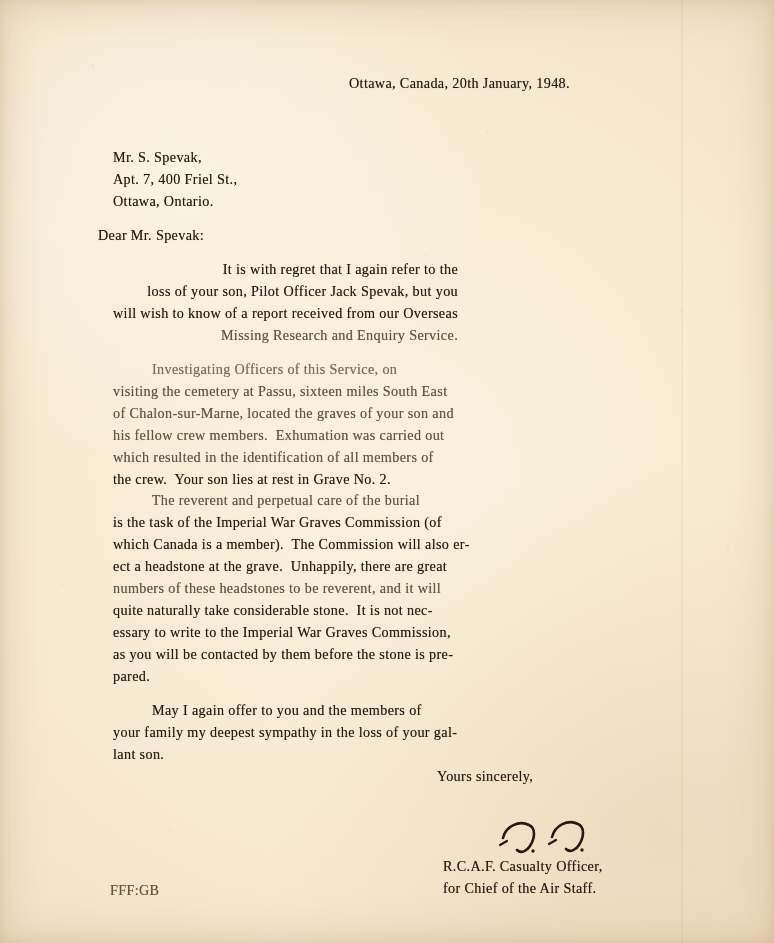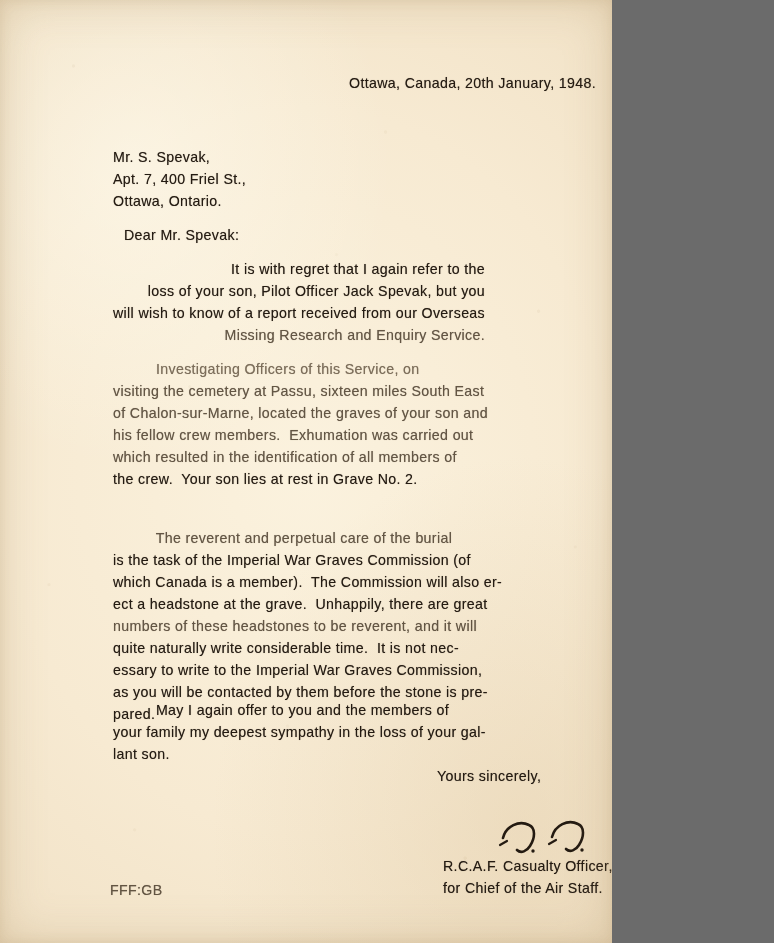--- a/index.html
+++ b/index.html
@@ -2,28 +2,28 @@
 <html><head>
 <meta charset="utf-8">
 <style>
   html, body {
     margin: 0;
     padding: 0;
     background: #6b6b6b;
   }
   #page {
     position: relative;
-    width: 612px;
+    width: 774px;
     height: 943px;
     overflow: hidden;
     background:
       radial-gradient(ellipse 60% 45% at 22% 18%, rgba(255,252,240,0.55) 0%, rgba(255,252,240,0) 70%),
       radial-gradient(ellipse 70% 55% at 85% 88%, rgba(226,205,170,0.45) 0%, rgba(226,205,170,0) 72%),
       radial-gradient(ellipse 90% 70% at 50% 50%, #fbf2de 0%, #f7ead2 55%, #f0e0c4 100%);
-    font-family: Liberation Sans, sans-serif;
+    font-family: Liberation Serif, serif;
     color: #2a2018;
   }
   
   #grain {
     position: absolute; inset: 0;
     pointer-events: none;
     opacity: 0.5;
     background-image:
       radial-gradient(circle at 12% 7%, rgba(150,120,70,0.13) 0 1.2px, transparent 2px),
       radial-gradient(circle at 63% 14%, rgba(150,120,70,0.10) 0 1.4px, transparent 2px),
@@ -65,24 +65,24 @@
     line-height: 22px;
     text-shadow: 0 0 0.7px rgba(42,32,24,0.55);
   }
   
   .fade   { color: #4b3d2c; opacity: 0.86; }
   .faint  { color: #5a4a36; opacity: 0.78; }
   .strong { color: #241b12; }
 
   #block-date  { left: 349px; top: 72px; }
   #block-addr  { left: 113px; top: 146px; }
-  #block-salut { left: 124px; top: 224px; }
+  #block-salut { left: 98px; top: 224px; }
   #block-p1    { left: 113px; top: 258px; text-align: right; }
   #block-p2    { left: 113px; top: 358px; }
-  #block-p3    { left: 113px; top: 489px; margin-top: 38px; }
+  #block-p3    { left: 113px; top: 489px; }
   #block-p4    { left: 113px; top: 699px; }
   #block-close { left: 437px; top: 765px; }
   #block-sig   { left: 443px; top: 855px; }
   #block-ref   { left: 110px; top: 879px; }
 
   .blk .ln { position: static; display: block; }
   .blk { position: absolute; }
 
   #signature-mark {
     position: absolute;
@@ -128,21 +128,21 @@
     <div class="ln fade">which resulted in the identification of all members of</div>
     <div class="ln strong">the crew.  Your son lies at rest in Grave No. 2.</div>
   </div>
 
   <div class="blk" id="block-p3">
     <div class="ln fade">          The reverent and perpetual care of the burial</div>
     <div class="ln strong">is the task of the Imperial War Graves Commission (of</div>
     <div class="ln strong">which Canada is a member).  The Commission will also er-</div>
     <div class="ln strong">ect a headstone at the grave.  Unhappily, there are great</div>
     <div class="ln fade">numbers of these headstones to be reverent, and it will</div>
-    <div class="ln strong">quite naturally write considerable time.  It is not nec-</div>
+    <div class="ln strong">quite naturally take considerable stone.  It is not nec-</div>
     <div class="ln strong">essary to write to the Imperial War Graves Commission,</div>
     <div class="ln strong">as you will be contacted by them before the stone is pre-</div>
     <div class="ln strong">pared.</div>
   </div>
 
   <div class="blk" id="block-close">
     <div class="ln strong">Yours sincerely,</div>
   </div>
 
   <div class="blk" id="block-p4">

